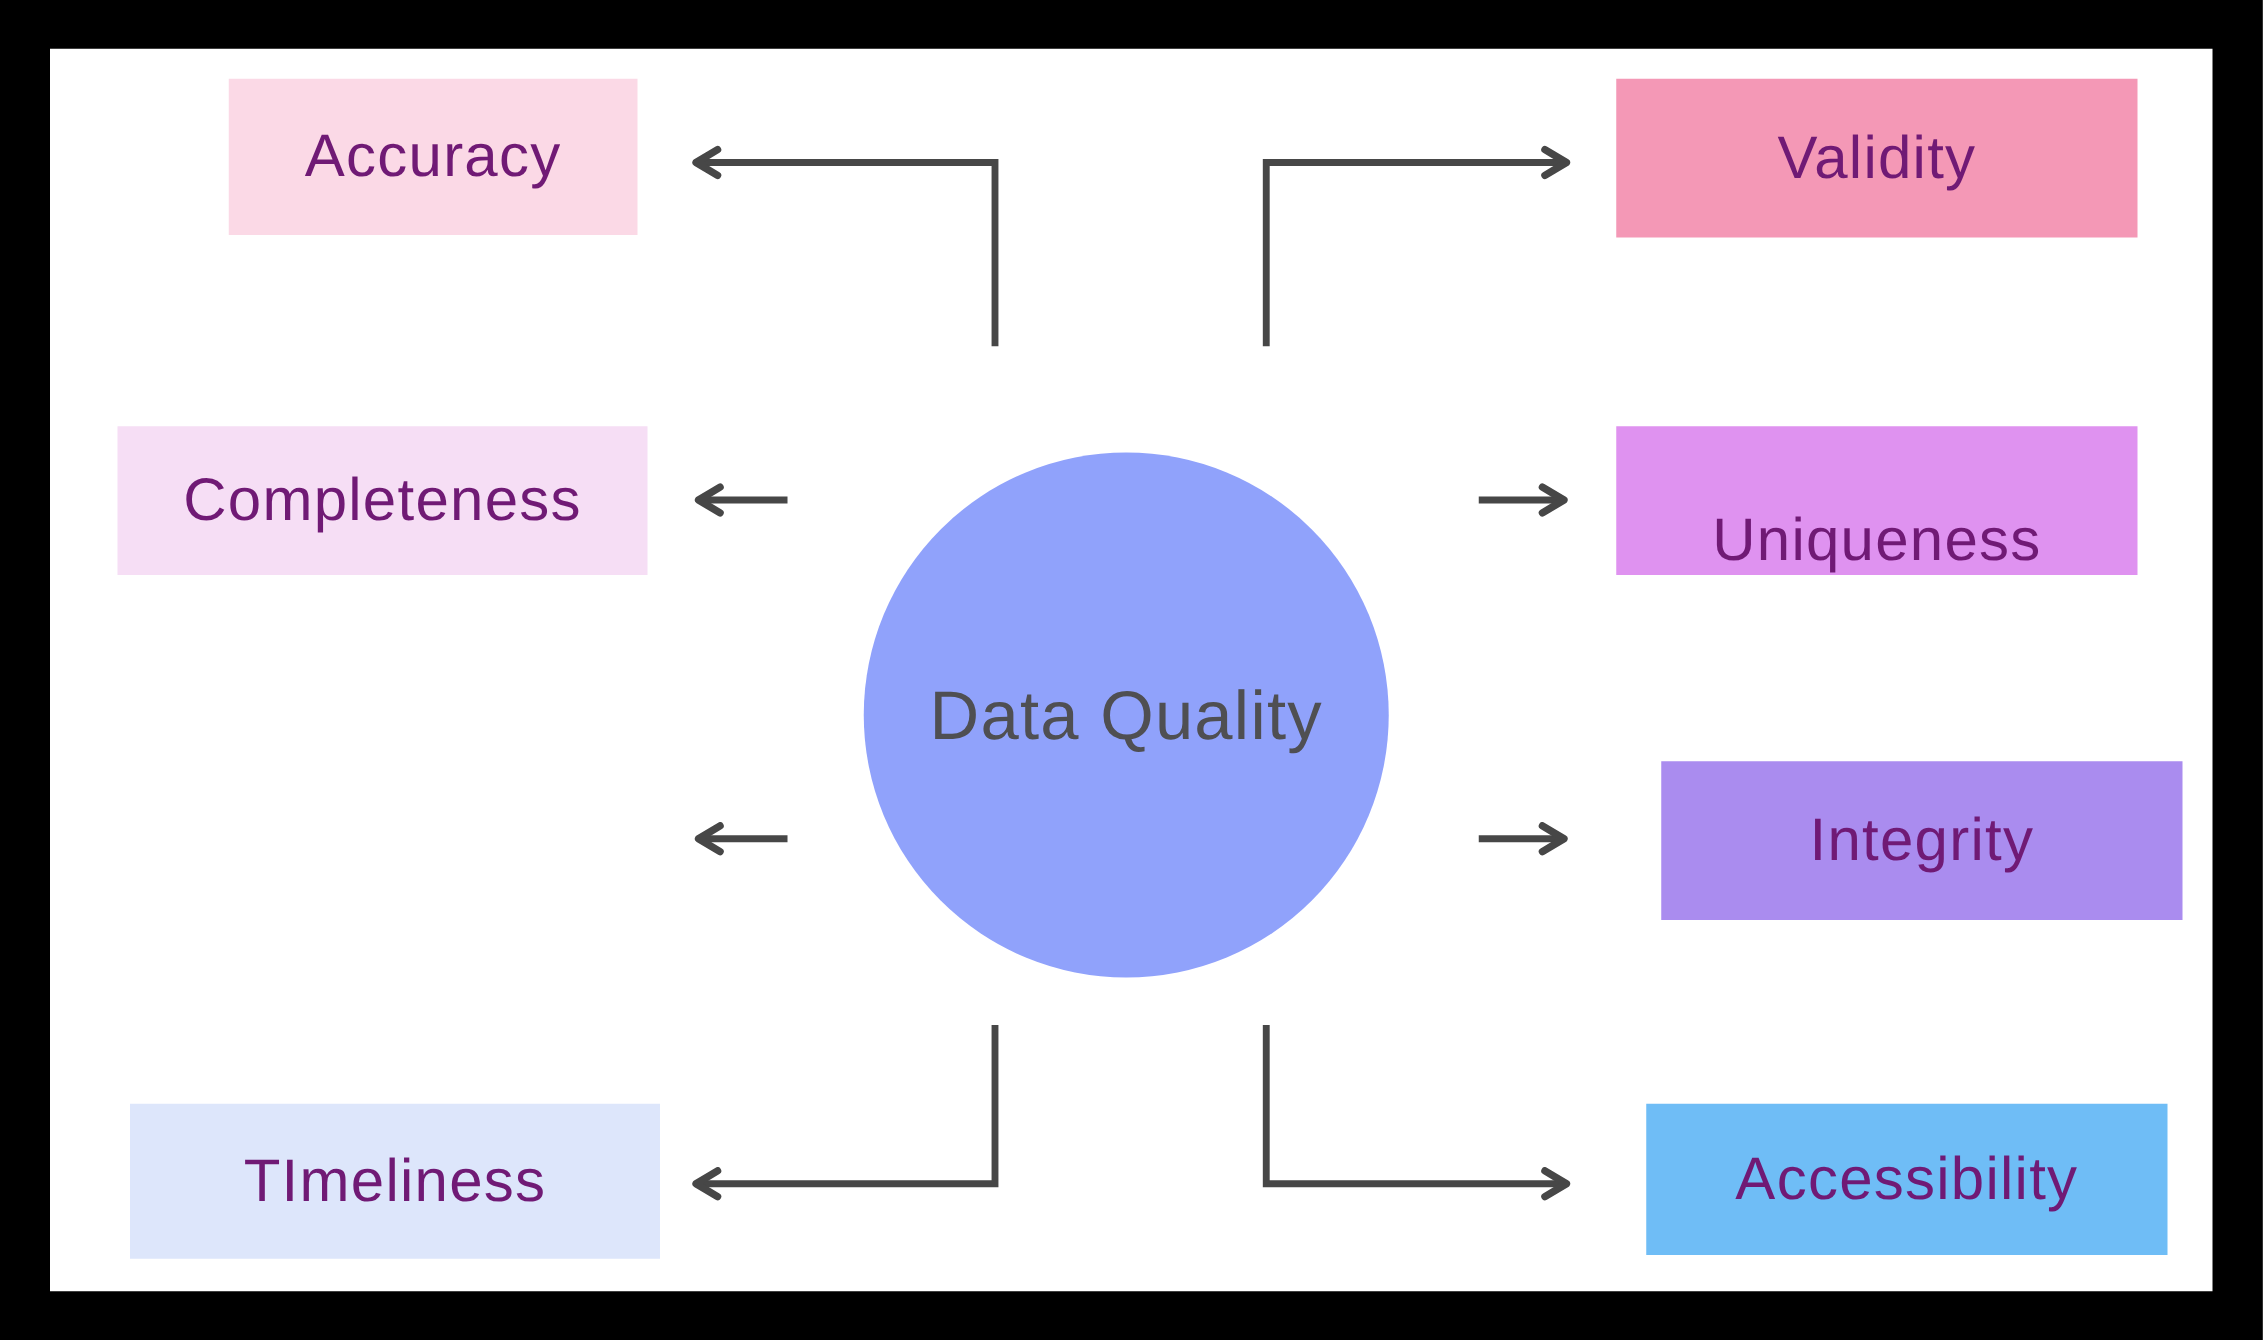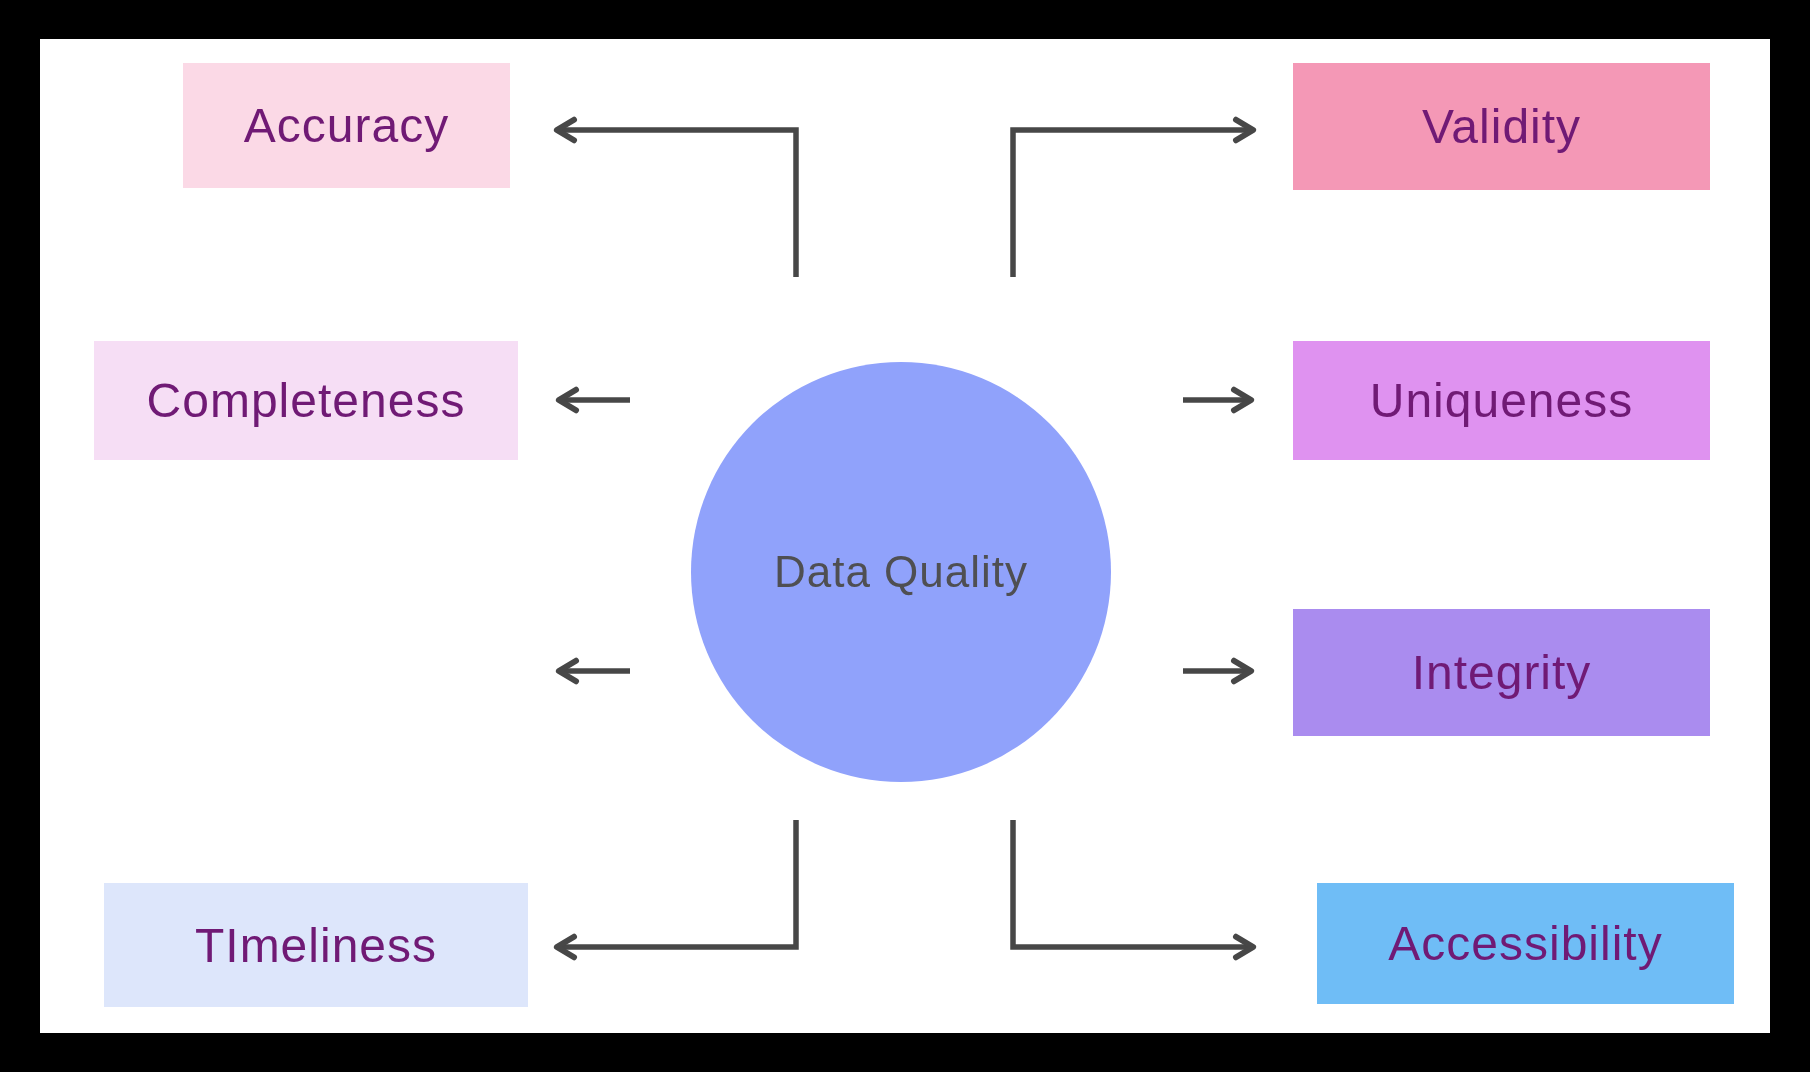--- a/index.html
+++ b/index.html
@@ -31,36 +31,36 @@
     align-items: center;
     justify-content: center;
     font-size: 48px;
     letter-spacing: 1px;
     color: #701a75;
     text-align: center;
   }
   #n-accuracy      { left: 183px;  top: 63px;  width: 327px; height: 125px; }
   #n-validity      { left: 1293px; top: 63px;  width: 417px; height: 127px; }
   #n-completeness  { left: 94px;   top: 341px; width: 424px; height: 119px; }
-  #n-uniqueness    { left: 1293px; top: 341px; width: 417px; height: 119px; }
+  #n-uniqueness    { left: 1293px; top: 341px; width: 417px; height: 119px; align-items: flex-end; }
   #n-consistency   { left: 94px;   top: 609px; width: 424px; height: 126px; }
   #n-integrity     { left: 1293px; top: 609px; width: 417px; height: 127px; }
   #n-timeliness    { left: 104px;   top: 883px; width: 424px; height: 124px; }
   #n-accessibility { left: 1293px; top: 883px; width: 417px; height: 121px; }
   #center-circle {
     position: absolute;
     left: 691px;
     top: 362px;
     width: 420px;
     height: 420px;
     border-radius: 50%;
     display: flex;
     align-items: center;
     justify-content: center;
-    font-size: 44px;
+    font-size: 55px;
     letter-spacing: 1px;
     color: #4f4f52;
   }
   #arrow-layer {
     position: absolute;
     left: 0;
     top: 0;
     width: 1810px;
     height: 1072px;
     pointer-events: none;
@@ -100,21 +100,21 @@
   </div>
   <div class="node" id="n-validity" style="background: rgb(244, 152, 182);">
     <span>Validity</span>
   </div>
   <div class="node" id="n-completeness" style="background: rgb(246, 222, 245);">
     <span>Completeness</span>
   </div>
   <div class="node" id="n-uniqueness" style="background: rgb(223, 146, 240);">
     <span>Uniqueness</span>
   </div>
-  <div class="node" id="n-integrity" style="background: rgb(170, 140, 239);">
+  <div class="node" id="n-integrity" style="background: rgb(170, 140, 239); margin-left: 36px;">
     <span>Integrity</span>
   </div>
   <div class="node" id="n-timeliness" style="background: rgb(221, 230, 251);">
     <span>TImeliness</span>
   </div>
   <div class="node" id="n-accessibility" style="background: rgb(111, 189, 246); margin-left: 24px;">
     <span>Accessibility</span>
   </div>
 
   <div id="center-circle" style="background: rgb(144, 162, 251);">

